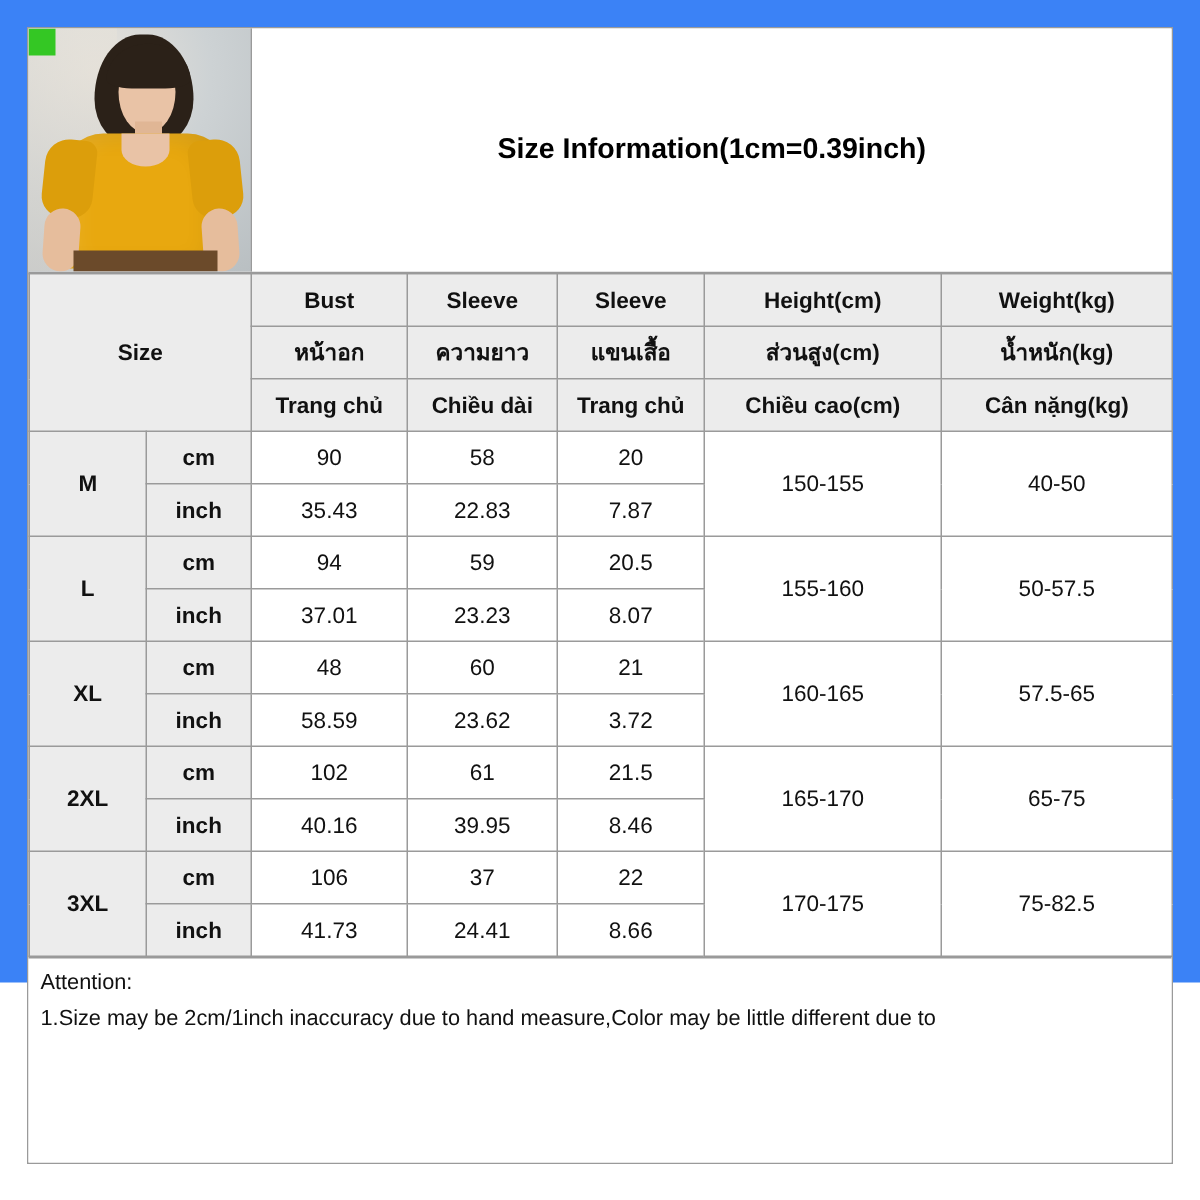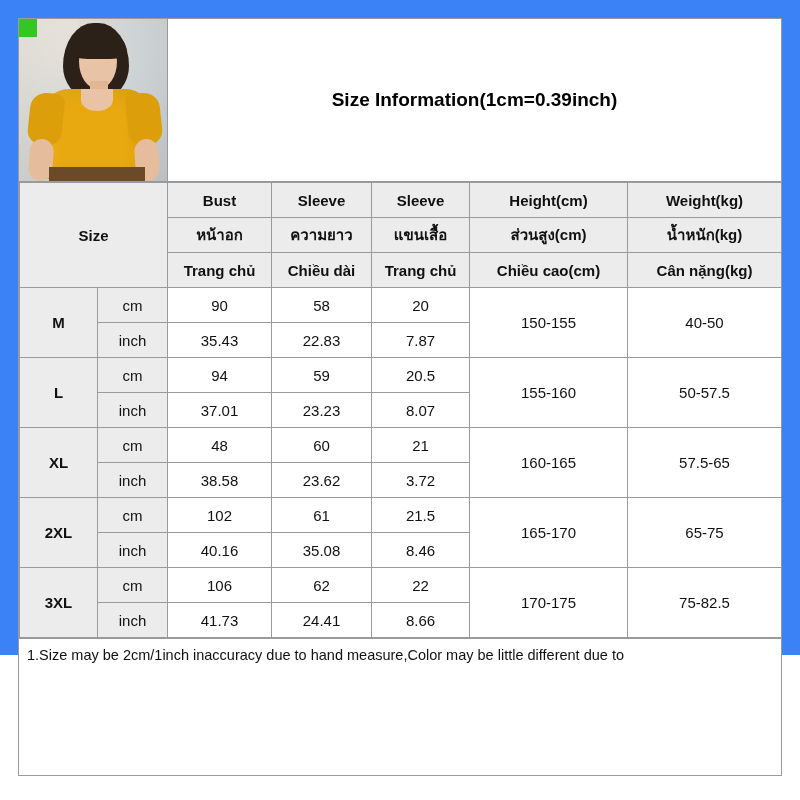--- a/index.html
+++ b/index.html
@@ -196,21 +196,21 @@
     font-weight: bold;
     font-size: 22px;
   }
   .size-label {
     background: #ececec;
     font-weight: bold;
     font-size: 15px;
   }
   .unit-cell {
     background: #ececec;
-    font-weight: normal;
+    font-weight: bold;
     font-size: 14px;
   }
   .val { background: #ffffff; }
   .span-cell { background: #ffffff; font-size: 15px; }
 
   
   .attention {
     border-top: 1px solid #9a9a9a;
     padding: 6px 8px 10px 8px;
     background: #fff;
@@ -321,57 +321,58 @@
           <td class="size-label" rowspan="2">XL</td>
           <td class="unit-cell">cm</td>
           <td class="val">48</td>
           <td class="val">60</td>
           <td class="val">21</td>
           <td class="span-cell" rowspan="2">160-165</td>
           <td class="span-cell" rowspan="2">57.5-65</td>
         </tr>
         <tr>
           <td class="unit-cell">inch</td>
-          <td class="val">38.58</td>
+          <td class="val">58.59</td>
           <td class="val">23.62</td>
           <td class="val">3.72</td>
         </tr>
 
         <tr>
           <td class="size-label" rowspan="2">2XL</td>
           <td class="unit-cell">cm</td>
           <td class="val">102</td>
           <td class="val">61</td>
           <td class="val">21.5</td>
           <td class="span-cell" rowspan="2">165-170</td>
           <td class="span-cell" rowspan="2">65-75</td>
         </tr>
         <tr>
           <td class="unit-cell">inch</td>
           <td class="val">40.16</td>
-          <td class="val">35.08</td>
+          <td class="val">39.95</td>
           <td class="val">8.46</td>
         </tr>
 
         <tr>
           <td class="size-label" rowspan="2">3XL</td>
           <td class="unit-cell">cm</td>
           <td class="val">106</td>
-          <td class="val">62</td>
+          <td class="val">37</td>
           <td class="val">22</td>
           <td class="span-cell" rowspan="2">170-175</td>
           <td class="span-cell" rowspan="2">75-82.5</td>
         </tr>
         <tr>
           <td class="unit-cell">inch</td>
           <td class="val">41.73</td>
           <td class="val">24.41</td>
           <td class="val">8.66</td>
         </tr>
       </tbody>
     </table>
 
     <div class="attention">
+      <p>Attention:</p>
       <p>1.Size may be 2cm/1inch inaccuracy due to hand measure,Color may be little different due to</p>
     </div>
 
   </div>
 </div>
 
 </body></html>

